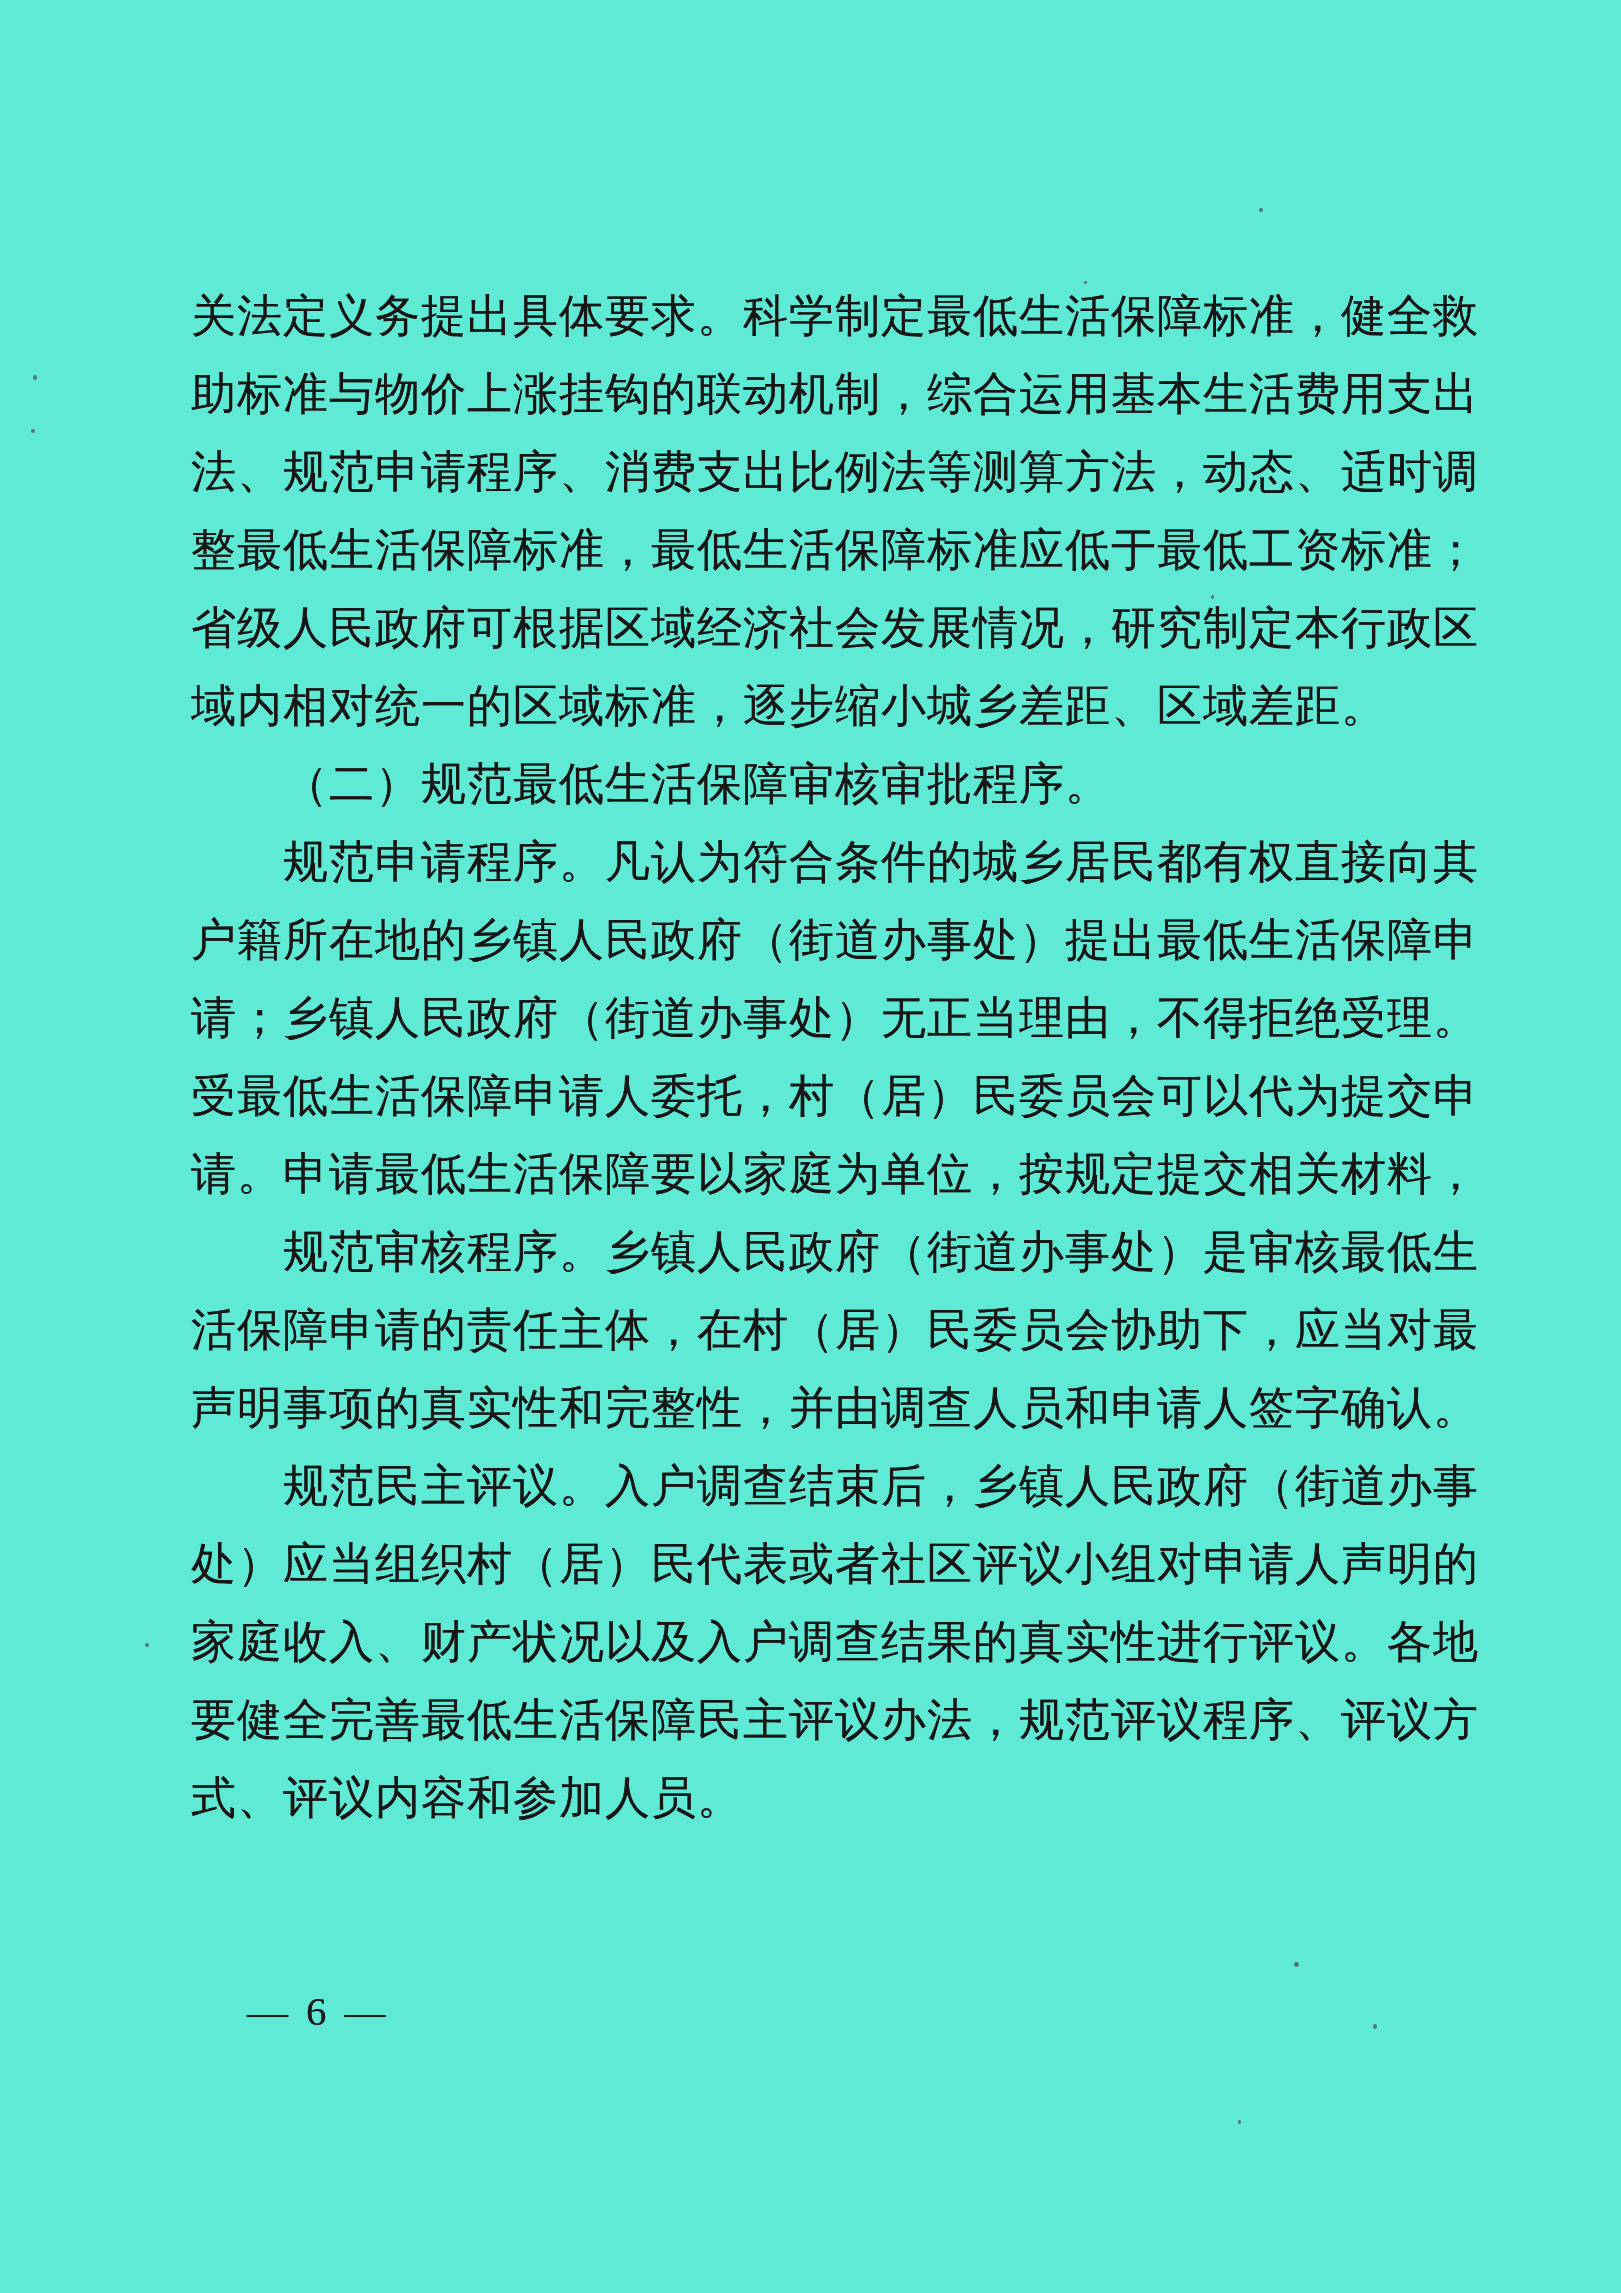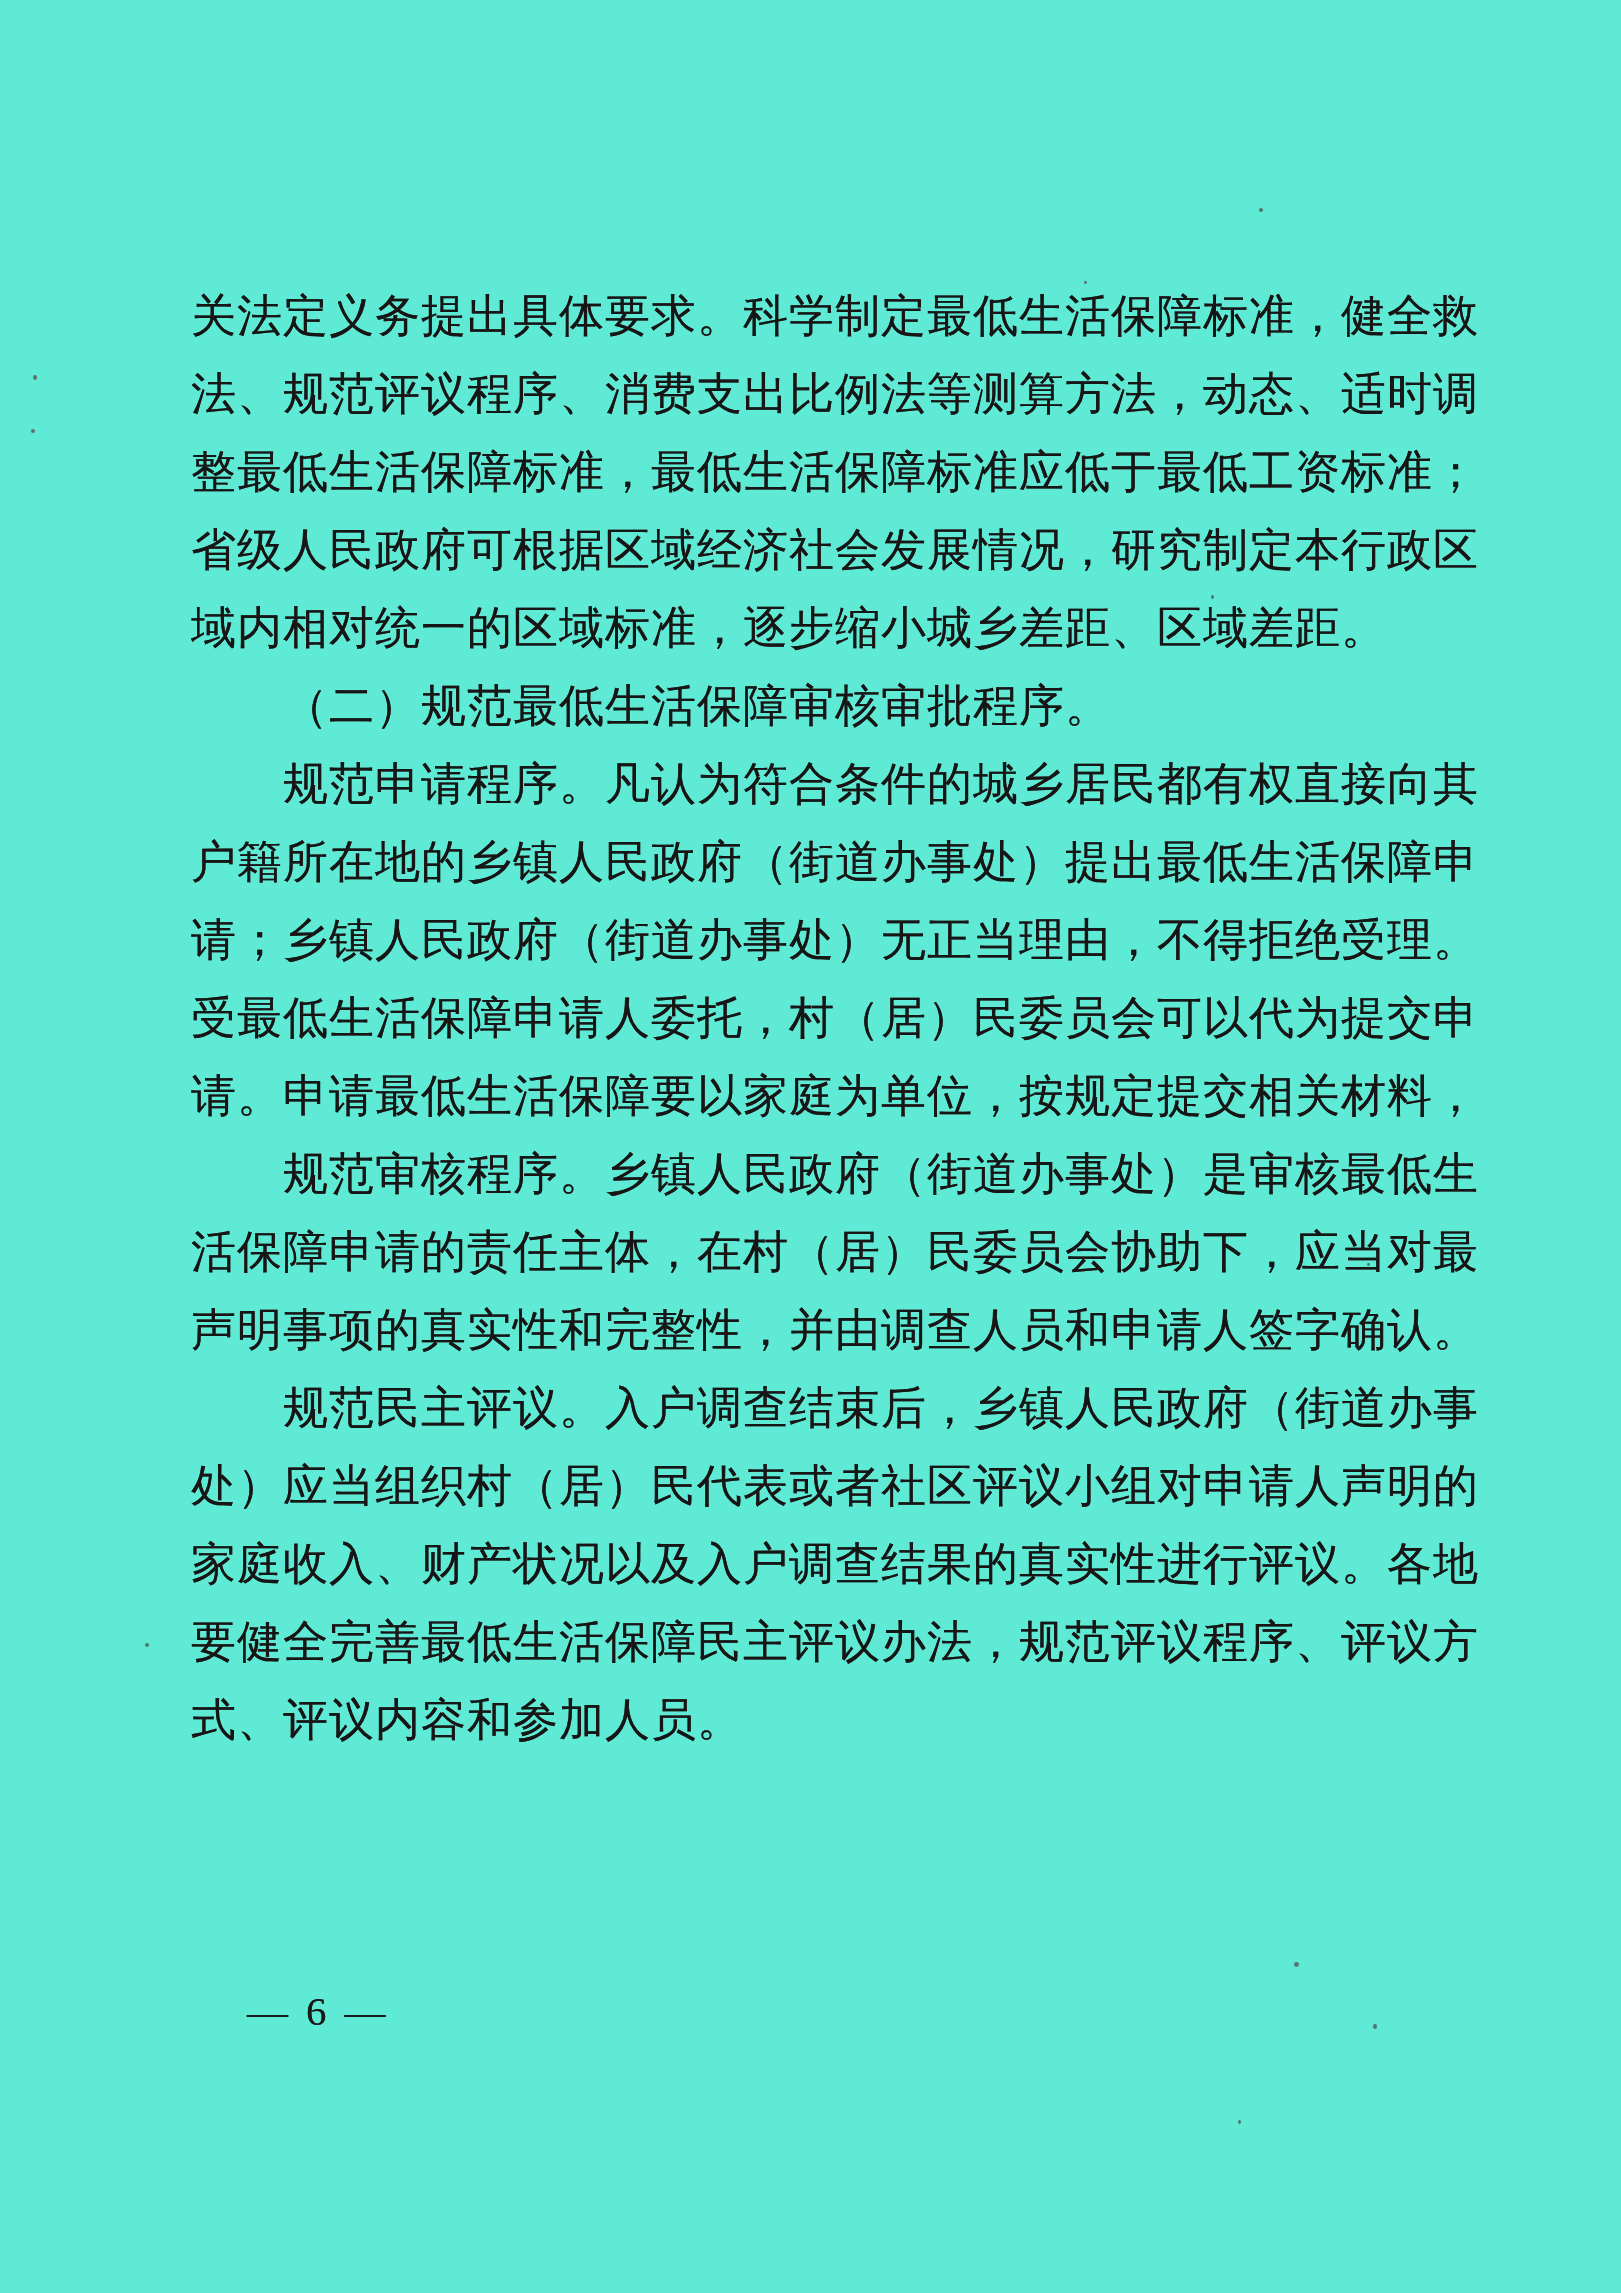--- a/index.html
+++ b/index.html
@@ -65,21 +65,22 @@
   .sp9 { left: 1294px; top: 1962px; width: 4.9px; height: 4.9px; }
   .sp10 { left: 1373px; top: 2024px; width: 3.9px; height: 4.9px; }
   .sp11 { left: 1238px; top: 2120px; width: 2.9px; height: 3.9px; }
 </style>
 </head>
 <body>
 
 <div class="page">
   <div class="textblock">
     <div class="line">关法定义务提出具体要求。科学制定最低生活保障标准，健全救</div>
-    <div class="line">法、规范评议程序、消费支出比例法等测算方法，动态、适时调</div>
+    <div class="line">助标准与物价上涨挂钩的联动机制，综合运用基本生活费用支出</div>
+    <div class="line">法、规范申请程序、消费支出比例法等测算方法，动态、适时调</div>
     <div class="line">整最低生活保障标准，最低生活保障标准应低于最低工资标准；</div>
     <div class="line">省级人民政府可根据区域经济社会发展情况，研究制定本行政区</div>
     <div class="line">域内相对统一的区域标准，逐步缩小城乡差距、区域差距。</div>
     <div class="line indent">（二）规范最低生活保障审核审批程序。</div>
     <div class="line indent">规范申请程序。凡认为符合条件的城乡居民都有权直接向其</div>
     <div class="line">户籍所在地的乡镇人民政府（街道办事处）提出最低生活保障申</div>
     <div class="line">请；乡镇人民政府（街道办事处）无正当理由，不得拒绝受理。</div>
     <div class="line">受最低生活保障申请人委托，村（居）民委员会可以代为提交申</div>
     <div class="line">请。申请最低生活保障要以家庭为单位，按规定提交相关材料，</div>
     <div class="line indent">规范审核程序。乡镇人民政府（街道办事处）是审核最低生</div>

